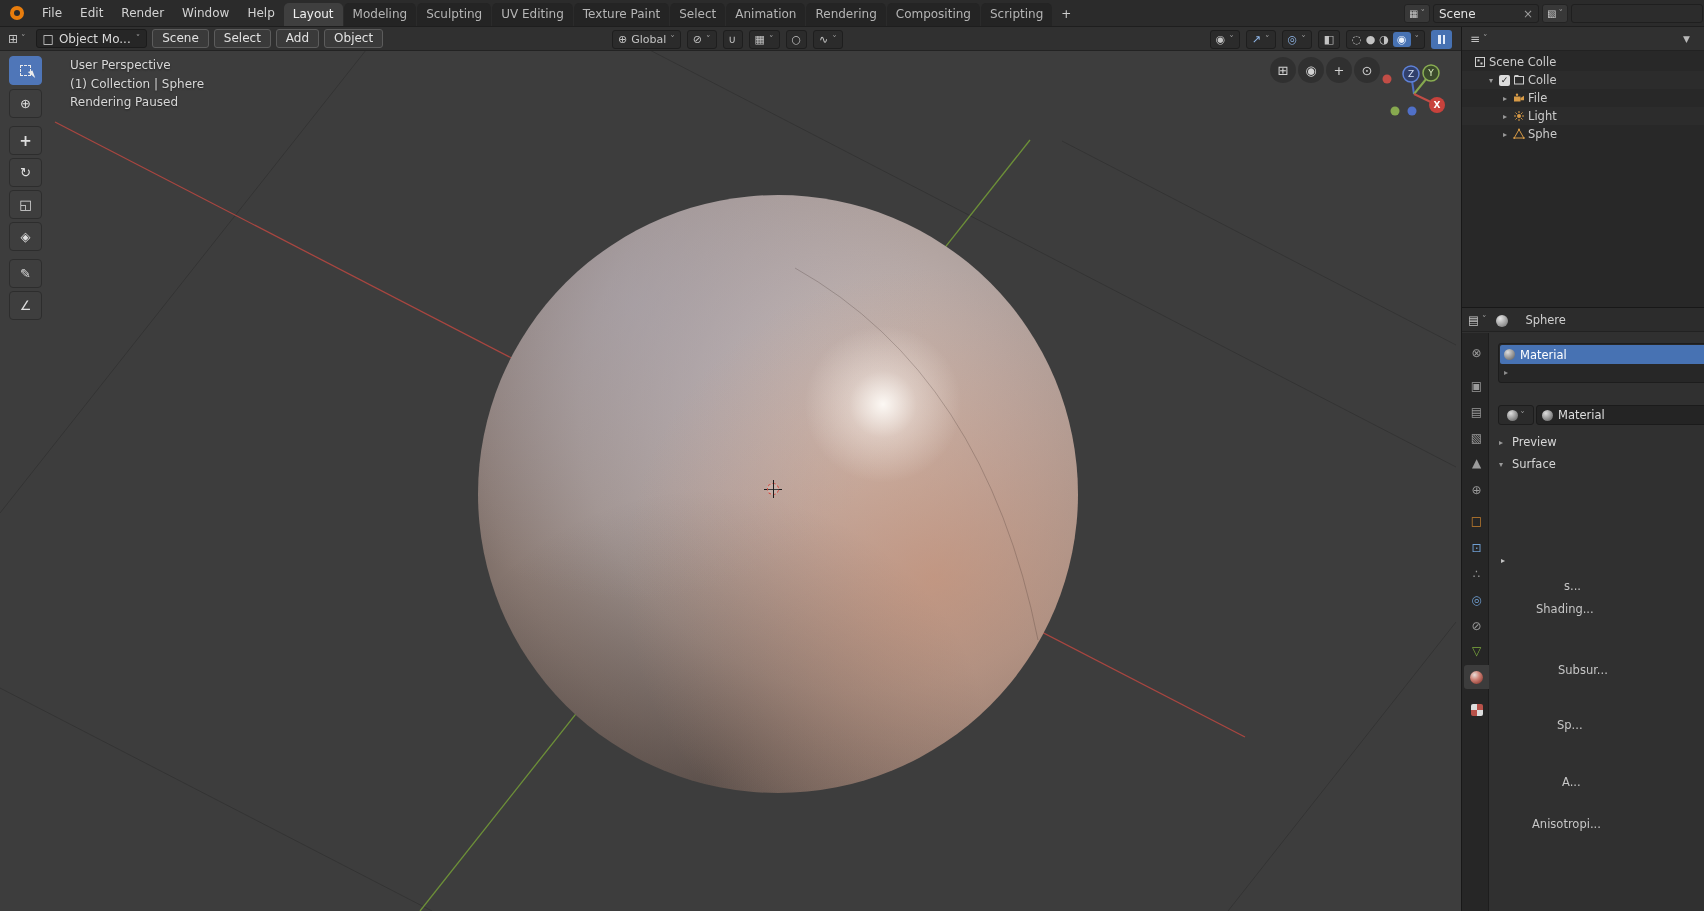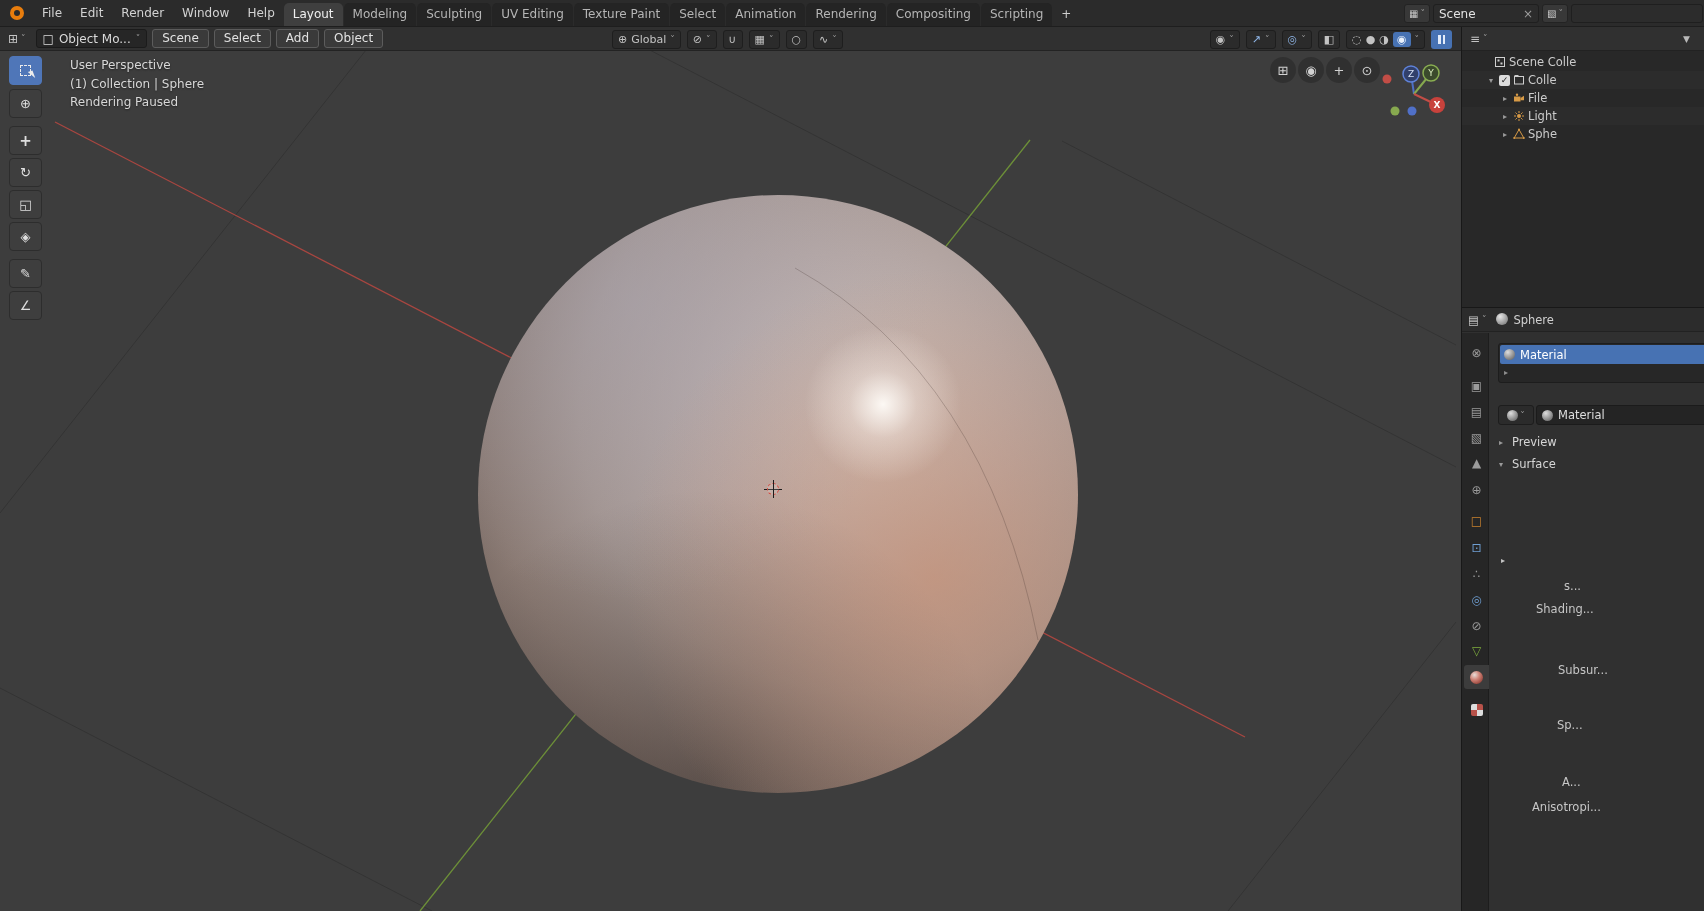--- a/index.html
+++ b/index.html
@@ -68,21 +68,21 @@
   .o-header .funnel{margin-left:auto;margin-right:6px;font-size:9px;color:#b9b9b9}
   .orow{height:18px;display:flex;align-items:center;gap:3px;font-size:11.5px;color:#cccccc;white-space:nowrap}
   .orow:nth-child(even){background:rgba(255,255,255,0.02)}
   .arr{width:10px;font-size:8px;color:#9a9a9a;text-align:center}
   .chk{width:11px;height:11px;background:#dcdcdc;border-radius:2px;color:#1c1c1c;font-size:9px;display:flex;align-items:center;justify-content:center}
   .oicon{width:12px;height:12px;flex:0 0 auto}
 
   
   .props{position:absolute;left:1461px;top:307px;width:243px;height:604px;background:#303030;border-left:1px solid #181818;border-top:1px solid #181818;z-index:18}
   .p-header{height:24px;background:#2c2c2c;border-bottom:1px solid #222;display:flex;align-items:center;padding:0 6px;gap:10px;color:#d0d0d0;font-size:11.5px}
-  .bc{display:flex;align-items:flex-start;gap:5px}
+  .bc{display:flex;align-items:flex-end;gap:17px}
   .bc-ball{width:12px;height:12px;border-radius:50%;background:radial-gradient(circle at 35% 30%,#e6e6e6,#6a6a6a)}
   .p-tabs{position:absolute;left:0;top:25px;bottom:0;width:27px;background:#262626;border-right:1px solid #1d1d1d}
   .ptab{position:absolute;left:2px;width:25px;height:24px;display:flex;align-items:center;justify-content:center;font-size:12px;color:#9b9b9b;border-radius:3px 0 0 3px}
   .ptab.active{background:#3c3c3c}
   .ptab.orange{color:#c9822e}.ptab.blue{color:#6f9fd3}.ptab.green{color:#7fae3e}
   .mat-ball{width:13px;height:13px;border-radius:50%;background:radial-gradient(circle at 35% 30%,#e8ddd8 0%,#cf8276 40%,#9c4a40 75%,#6e322c 100%)}
   .tex-icon{width:12px;height:12px;border-radius:2px;background:conic-gradient(#b8524a 0 25%,#ddd 0 50%,#b8524a 0 75%,#ddd 0)}
   .p-content{position:absolute;left:28px;top:25px;right:0;bottom:0;overflow:hidden;font-size:11.5px}
   .slot-list{position:absolute;left:8px;top:10px;width:300px;height:40px;background:#272727;border:1px solid #1d1d1d;border-radius:3px;padding:1px}
   .slot-row{height:19px;background:#4772b3;border-radius:2px;display:flex;align-items:center;gap:5px;padding:0 4px;color:#fff}
@@ -283,21 +283,21 @@
     <span>∠</span>
   </div>
 
 <div class="outliner">
   <div class="o-header">
     <span>≡</span>
     <span class="caret" style="margin-left:3px">˅</span>
     <span class="funnel">▼</span>
   </div>
   <div style="padding-top:2px">
-    <div class="orow" style="padding-left:32px">
+    <div class="orow" style="padding-left:12px">
       <svg class="oicon" viewBox="0 0 12 12">
           <rect x="1.5" y="1.5" width="9" height="9" fill="none" stroke="#cfcfcf"></rect>
           <rect x="3.5" y="3.5" width="2" height="2" fill="#cfcfcf"></rect>
           <rect x="6.5" y="6.5" width="2" height="2" fill="#cfcfcf"></rect>
         </svg>
       <span>Scene Colle</span>
     </div>
     <div class="orow" style="padding-left:24px">
       <span class="arr">▾</span>
       <span class="chk">✓</span>
@@ -395,15 +395,15 @@
     <div class="panel-row" style="top:124px">
       <span class="arr">▾</span>
       <span>Surface</span>
     </div>
     <span class="frag arr" style="left:8px;top:223px">▸</span>
     <span class="frag" style="left:74px;top:246px">s...</span>
     <span class="frag" style="left:46px;top:269px">Shading...</span>
     <span class="frag" style="left:68px;top:330px">Subsur...</span>
     <span class="frag" style="left:67px;top:385px">Sp...</span>
     <span class="frag" style="left:72px;top:442px">A...</span>
-    <span class="frag" style="left:42px;top:467px">Anisotropi...</span>
+    <span class="frag" style="left:42px;top:484px">Anisotropi...</span>
   </div>
 </div>
 
 </body></html>

